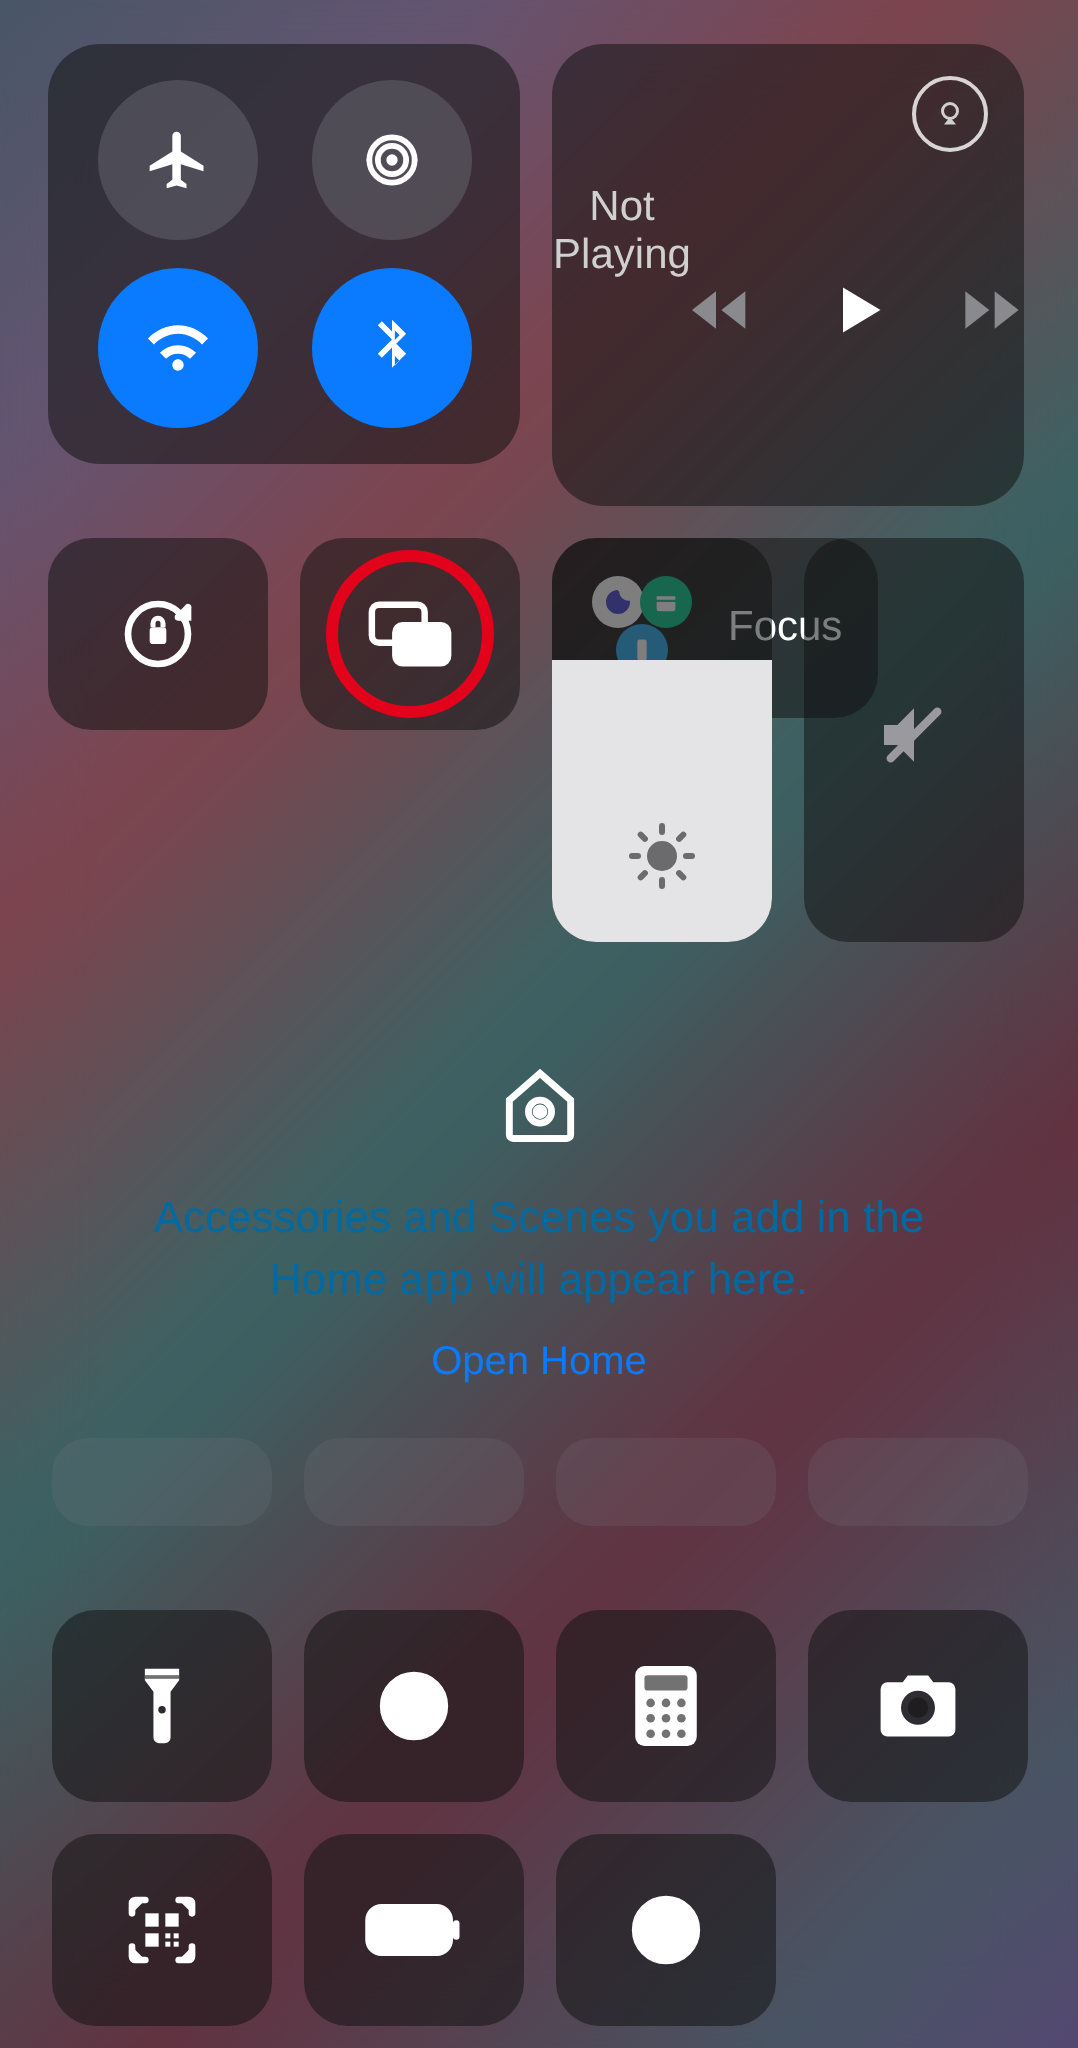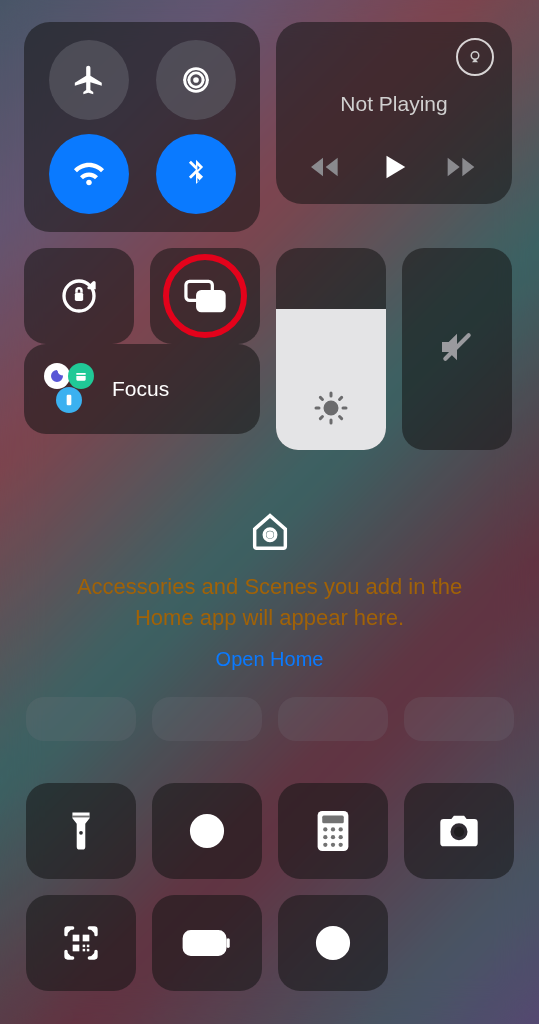--- a/index.html
+++ b/index.html
@@ -47,22 +47,22 @@
   .circle-btn {
     width: 80px; height: 80px; border-radius: 50%;
     display: flex; align-items: center; justify-content: center;
     cursor: pointer;
   }
   .circle-off { background: rgba(100,100,110,0.55); }
   .circle-on  { background: #0a7aff; }
   .icon { width: 34px; height: 34px; fill: #fff; }
   
   .media {
-    width: 236px; height: 182px;
-    display: flex; flex-direction: column;
+    width: 236px; height: 231px;
+    display: flex; 
   }
   .airplay-corner {
     position: absolute; top: 16px; right: 18px;
     width: 38px; height: 38px; border-radius: 50%;
     border: 2.5px solid rgba(255,255,255,0.8);
     display:flex; align-items:center; justify-content:center;
     cursor:pointer;
   }
   .media-title {
     text-align:center; font-size: 21px; color:#d0d0d0; margin-top: 70px;
@@ -72,21 +72,21 @@
     display:flex; justify-content:center; align-items:center; gap:36px;
     margin-top: 34px;
   }
   .media-controls svg { fill:#fff; cursor:pointer; }
   .media-controls .dim { fill:#8a8a8e; }
   
   .row2 {
     display:flex; gap:16px;
   }
   .col-left {
-    width: 236px; display:flex; flex-direction:column; 
+    width: 236px; display:flex; flex-direction:row; gap:16px;
   }
   .small-pair {
     display:flex; gap:16px;
   }
   .small-tile {
     width:110px; height:96px;
     background: rgba(20,20,20,0.55);
     border-radius: 22px;
     display:flex; align-items:center; justify-content:center;
     cursor:pointer;
@@ -129,21 +129,21 @@
   .slider-icon {
     position:absolute; left:50%; bottom:20px; transform:translateX(-50%);
   }
   
   .home-section {
     margin-top: 42px;
     text-align:center;
   }
   .home-icon { margin-bottom:14px; }
   .home-text {
-    font-size:22px; line-height:1.4; color:#a16207; font-weight:400;
+    font-size:22px; line-height:1.4; color:#0369a1; font-weight:400;
     padding:0 30px;
   }
   .open-home {
     margin-top:14px; font-size:20px; color:#0a7aff; cursor:pointer;
   }
   .home-cards {
     margin-top:26px; display:flex; gap:16px; justify-content:center;
   }
   .home-card {
     width:110px; height:44px; background:rgba(120,120,130,0.2);

